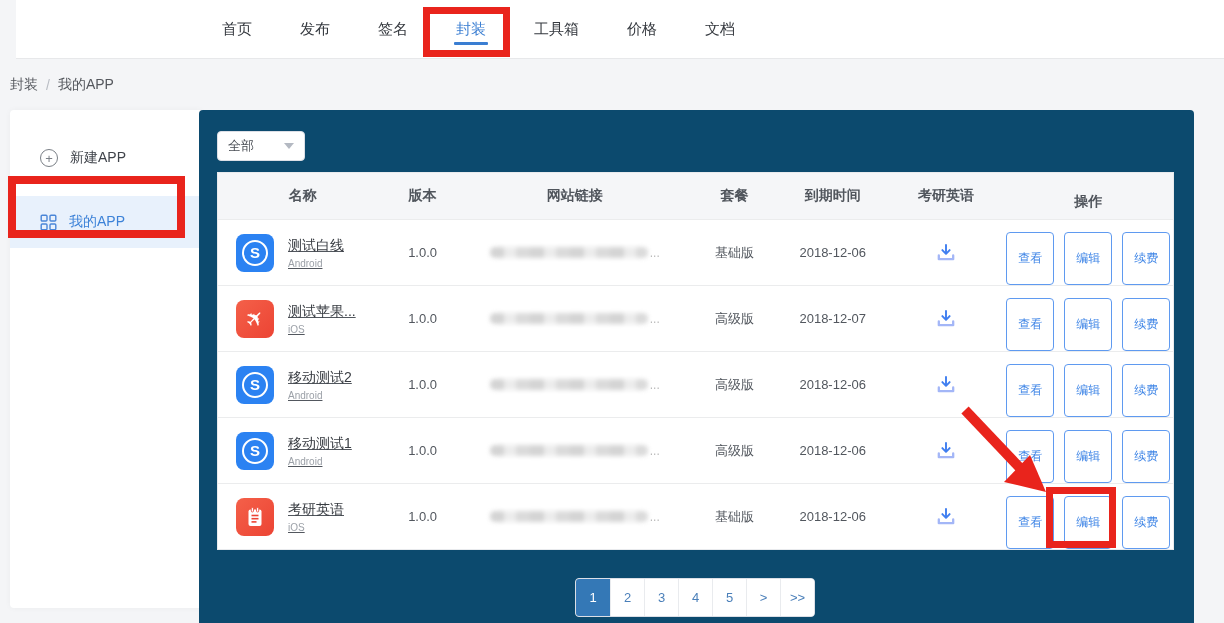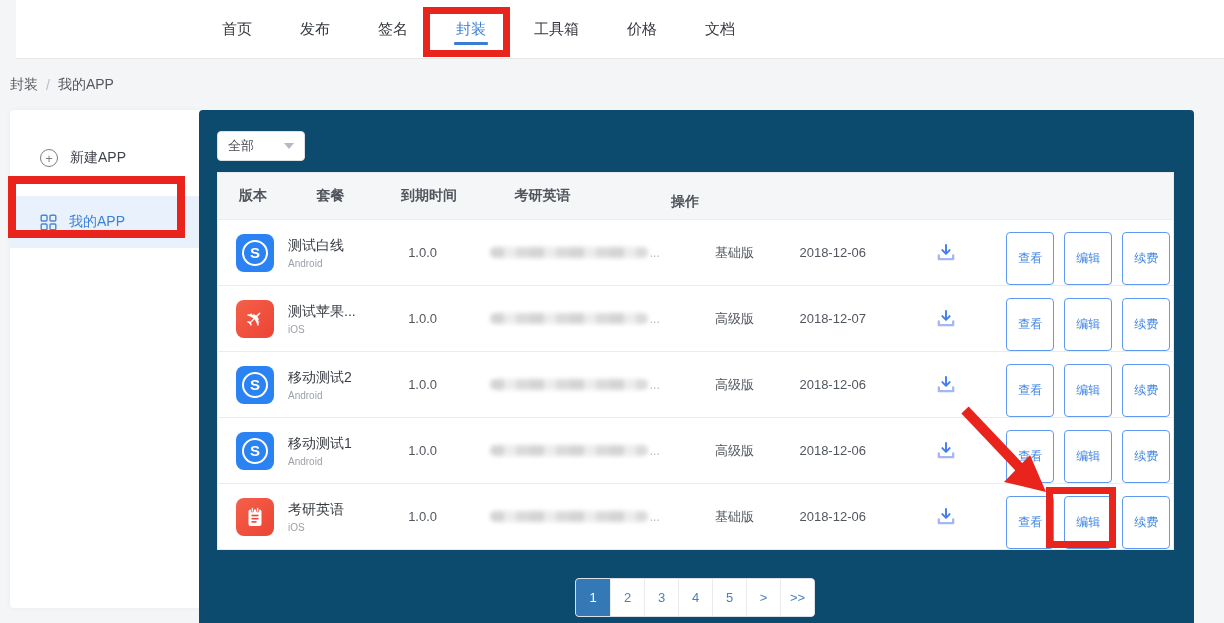--- a/index.html
+++ b/index.html
@@ -97,21 +97,21 @@
   .app-icon[data-icon="notepad"] { background:linear-gradient(135deg,#f46049,#ec4434); }
   .glyph-s, .glyph-plane, .glyph-notepad { display:none; }
   .app-icon[data-icon="s-logo"] .glyph-s {
     display:flex; width:26px; height:26px; border:2px solid #fff; border-radius:50%;
     align-items:center; justify-content:center; color:#fff; font-size:15px; font-weight:bold;
   }
   .app-icon[data-icon="airplane"] .glyph-plane {
     display:block; color:#fff; font-size:22px; transform:rotate(-45deg); line-height:1;
   }
   .app-icon[data-icon="notepad"] .glyph-notepad { display:block; }
-  .name-text { margin-left:14px; min-width:0; }
+  .name-text { margin-left:14px; min-width:0;text-decoration:underline; }
   .name-text .nm { font-size:14px; color:#383c42; white-space:nowrap; }
   .name-text .pf { font-size:10px; color:#9ca1a8; margin-top:3px; }
   .blur-streak {
     width:158px; height:11px; border-radius:5px; filter:blur(2.2px); opacity:.75;
     background:repeating-linear-gradient(90deg,#c6c6c6 0 14px,#e6e6e6 14px 26px,#cfcfcf 26px 40px);
   }
   .streak-dots { color:#b9b9b9; font-size:12px; margin-left:2px; }
   .btn {
     border:1px solid #5f9af0; color:#3d84e6; background:#fff; border-radius:4px;
     font-size:12px; padding:19px 11px; cursor:pointer; white-space:nowrap;
@@ -175,21 +175,23 @@
 <main class="main">
 
   <div class="select-box">
     <span>全部</span>
     <span class="caret-down"></span>
   </div>
 
 
   <div class="table">
     <div class="thead">
+      <div class="cell c0">名称</div>
       <div class="cell c1">版本</div>
+      <div class="cell c2">网站链接</div>
       <div class="cell c3">套餐</div>
       <div class="cell c4">到期时间</div>
       <div class="cell c5">考研英语</div>
       <div class="cell c6">操作</div>
     </div>
 
     <div class="trow">
       <div class="cell c0 name">
         <div class="app-icon" data-icon="s-logo">
           <span class="glyph-s">S</span>

